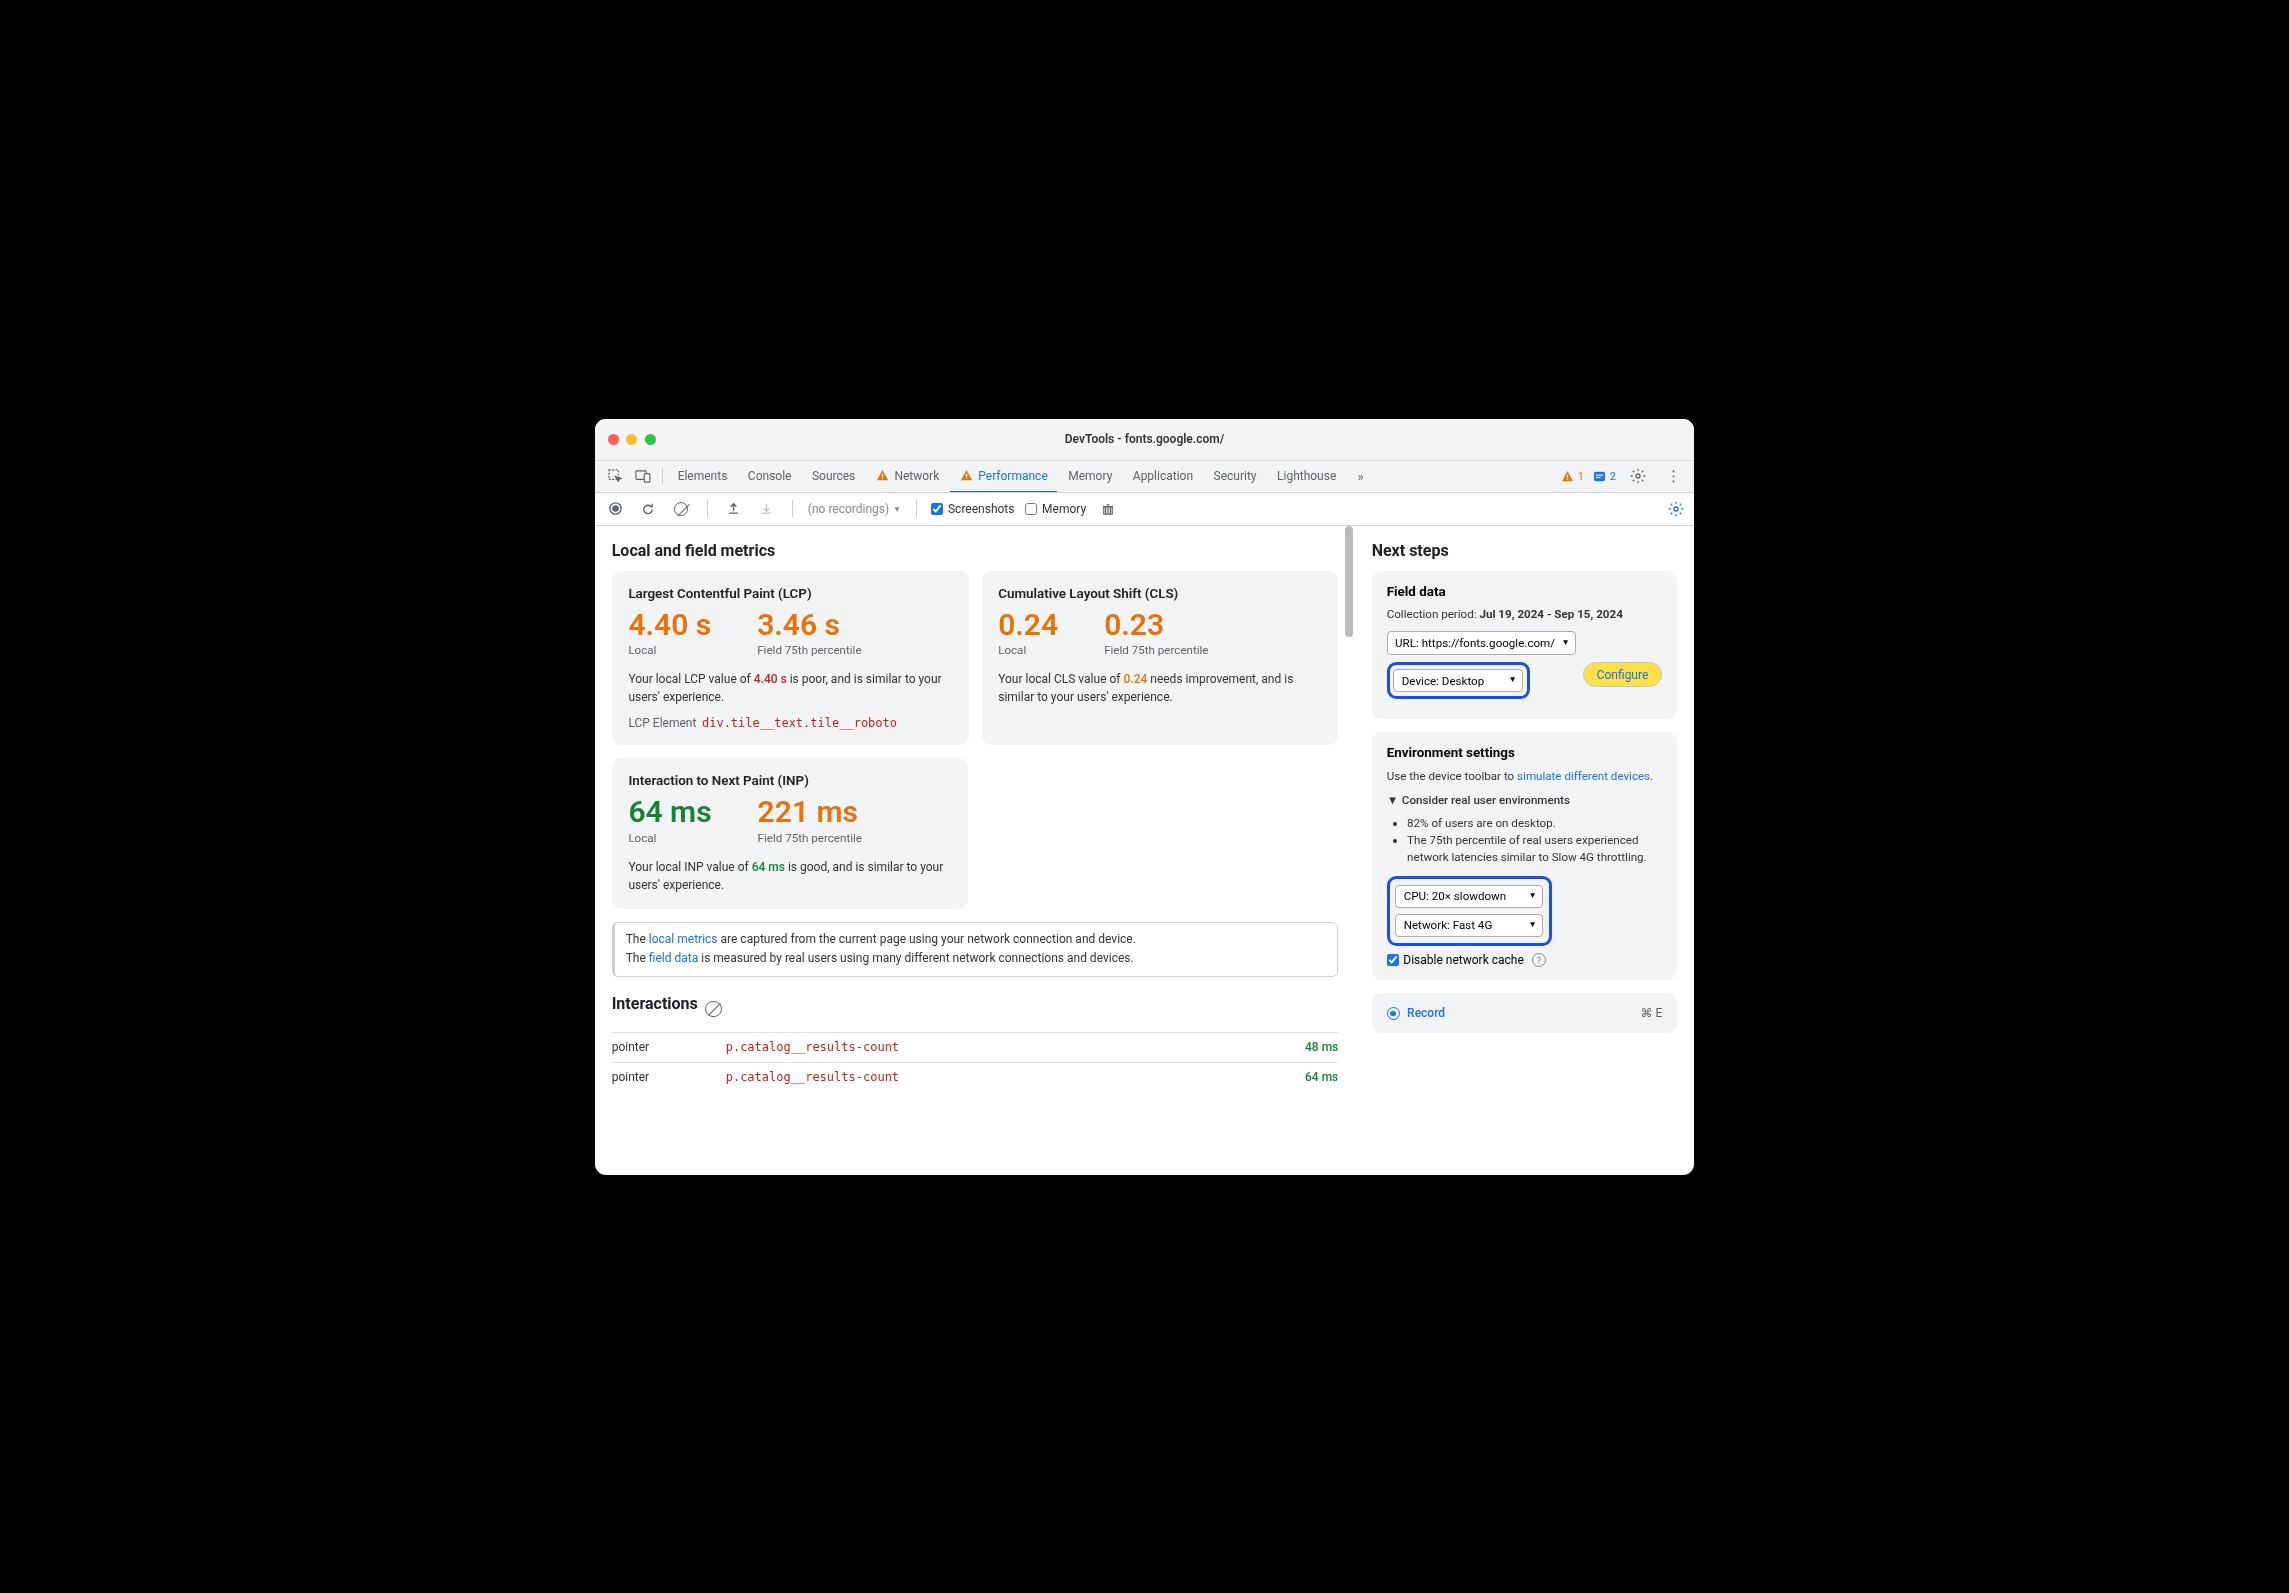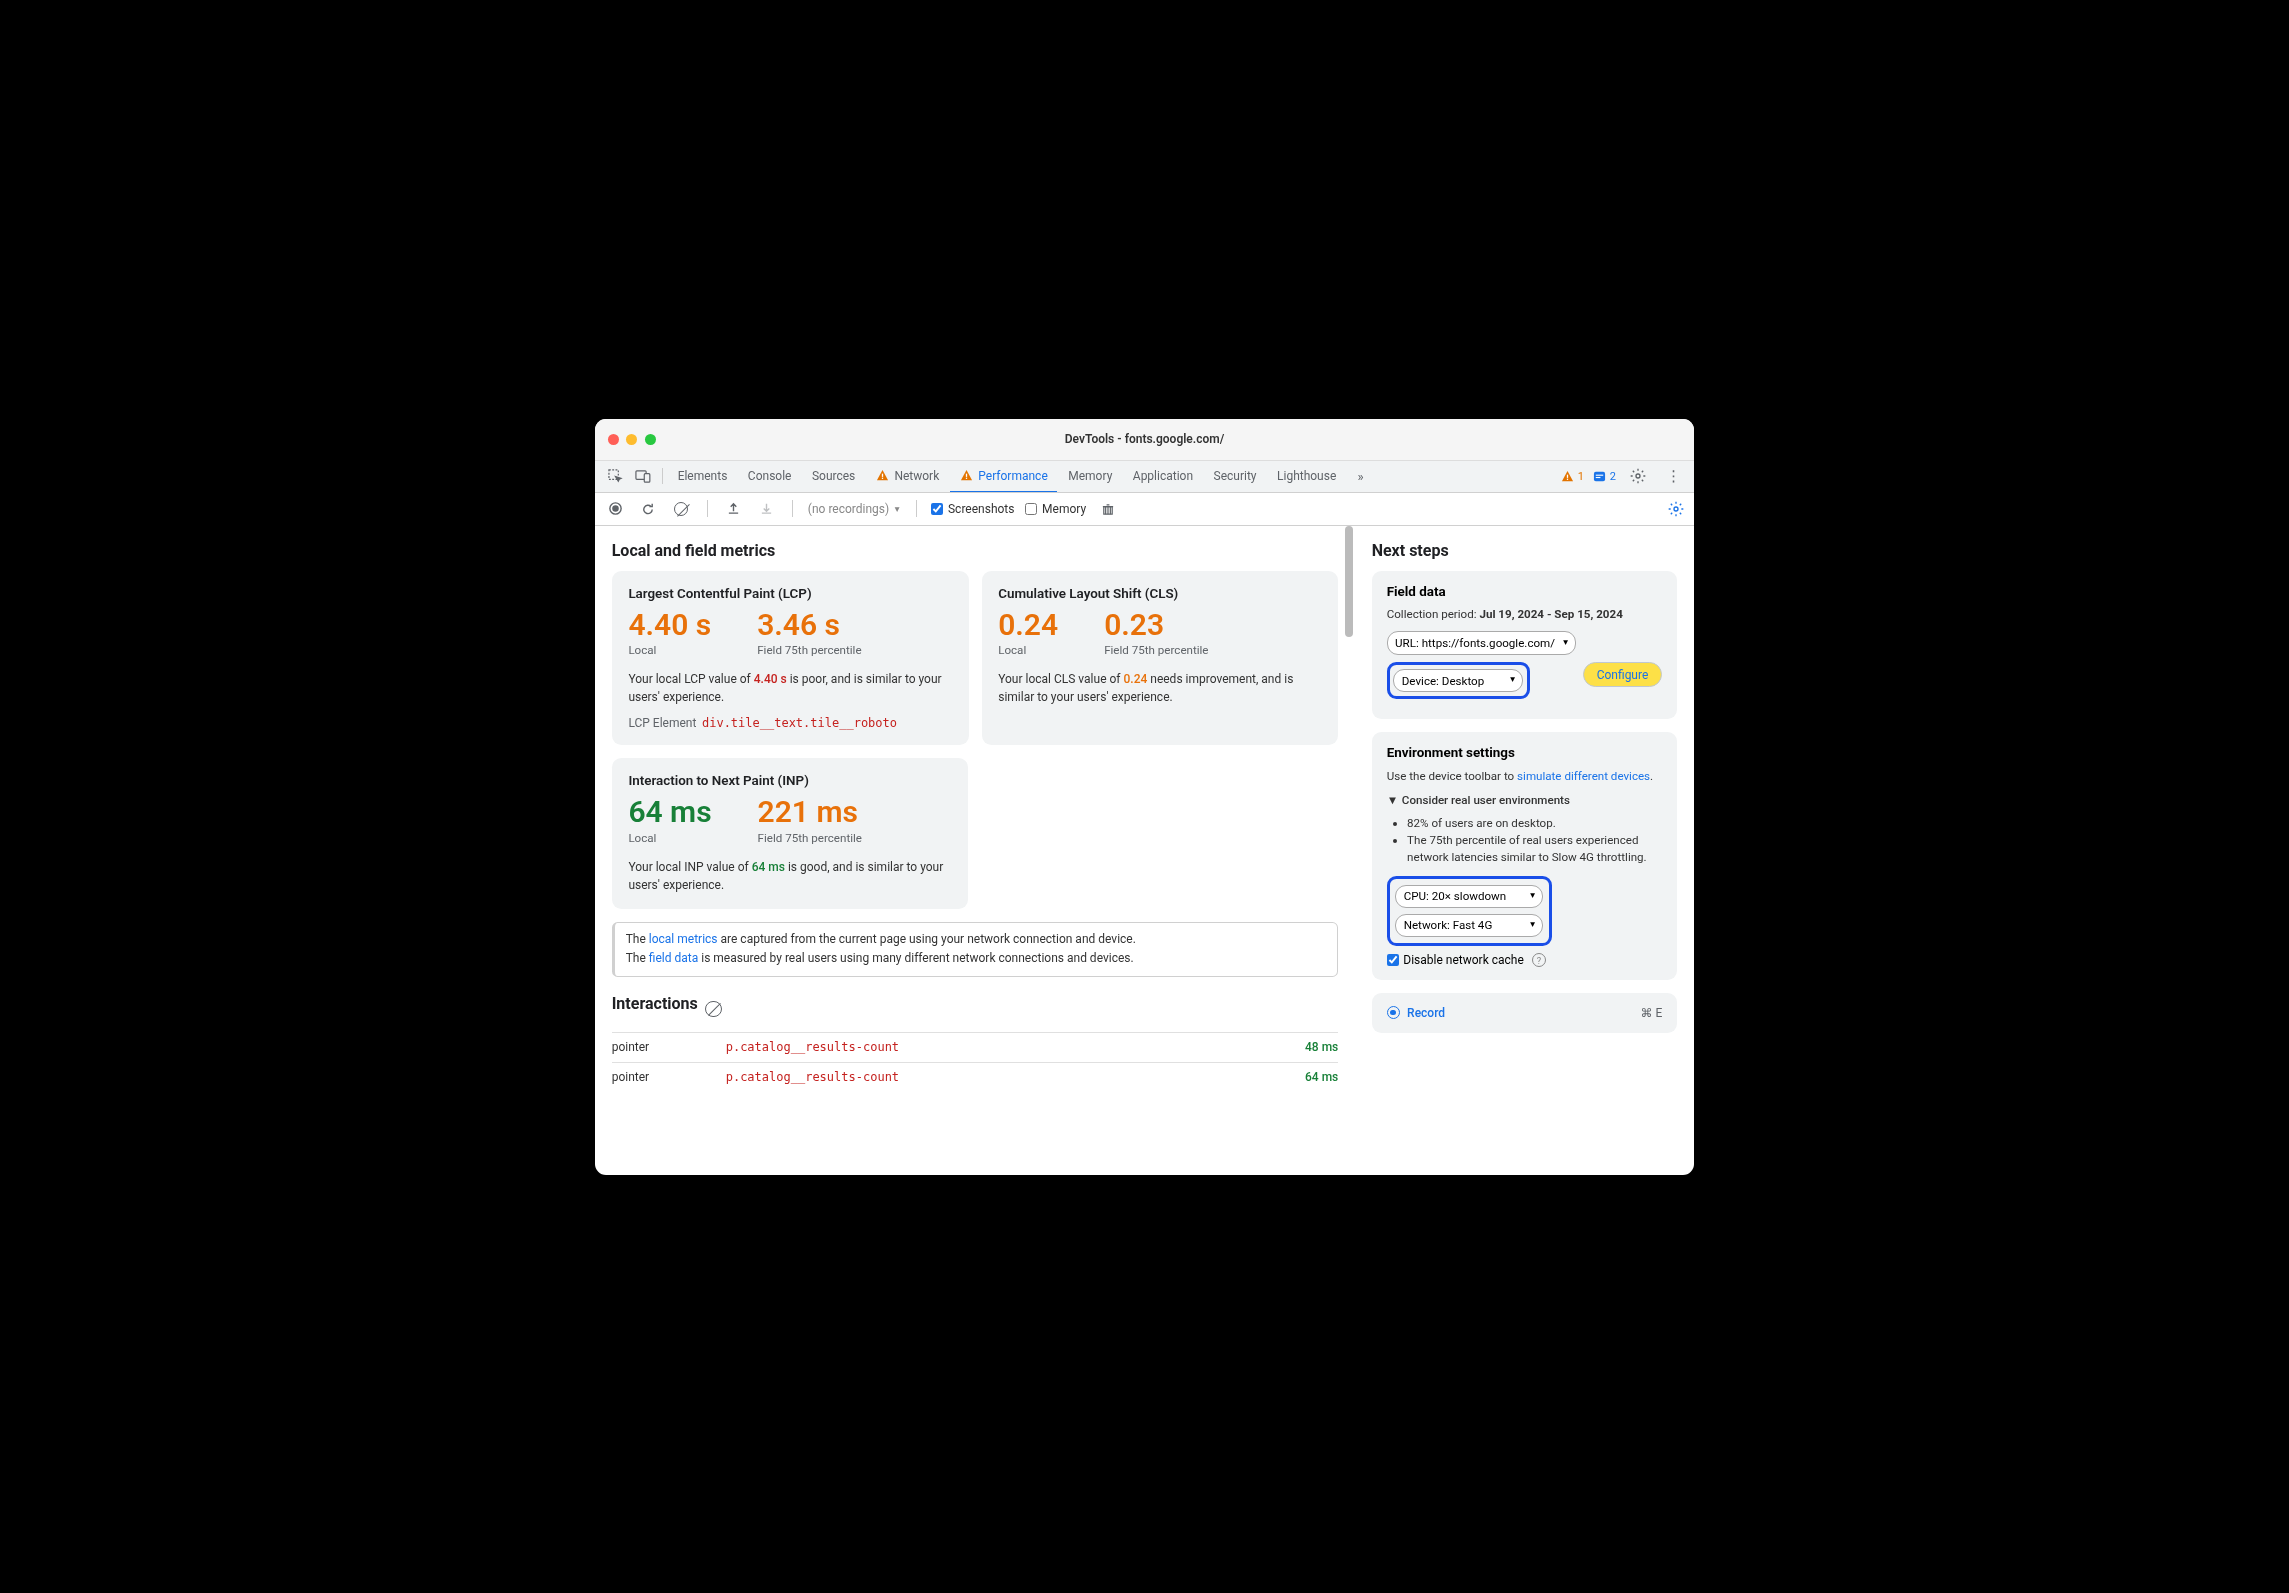--- a/index.html
+++ b/index.html
@@ -46,32 +46,32 @@
 .sec-head{display:flex;align-items:center;gap:7.4px;margin-bottom:7.4px}
 .slash-icon{width:16.7px;height:16.7px;border:1.4px solid #5f6368;border-radius:50%;position:relative;display:inline-block}
 .slash-icon::after{content:"";position:absolute;width:1.4px;height:16.7px;background:#5f6368;left:7.4px;top:-0.9px;transform:rotate(45deg)}
 .int-row{display:flex;align-items:center;padding:7.4px 0;border-top:0.9px solid #e0e0e0;font-size:12px}
 .int-type{width:114px;color:#333}
 .int-el{flex:1;color:#c5221f;font-family:monospace}
 .int-time{color:#188038;font-weight:500}
 .panel{background:#f1f3f4;border-radius:9.3px;padding:13px 15px;margin-bottom:13px}
 .panel h3{font-size:13.4px;font-weight:700;margin-bottom:7.4px}
 .panel .sub{font-size:11.6px;color:#333;margin-bottom:9.3px;line-height:1.4}
-.select{background:#fff;border:0.9px solid #aaa;border-radius:11px;padding:3.7px 20.4px 3.7px 7.4px;font-size:11.6px;margin-bottom:7.4px;position:relative;display:inline-block;min-width:186px}
+.select{background:#fff;border:0.9px solid #aaa;border-radius:4px;padding:3.7px 20.4px 3.7px 7.4px;font-size:11.6px;margin-bottom:7.4px;position:relative;display:inline-block;min-width:186px}
 .select::after{content:"▼";position:absolute;right:5.6px;top:4.6px;font-size:8.3px}
 .hl{border:3.7px solid #1a4ee8;border-radius:9.3px;padding:3.7px;display:inline-block;margin-bottom:7.4px}
 .hl .select{margin-bottom:0;min-width:130px}
 .btn{background:#fde047;border:0.9px solid #c0c8d0;border-radius:15px;padding:4.6px 13px;font-size:12px;color:#1a73e8;cursor:pointer;float:right}
 .disclosure{font-size:11.6px;color:#333;margin:7.4px 0;display:flex;align-items:center;gap:3.7px;font-weight:500}
 .bullets{list-style:disc;padding-left:20.4px;font-size:11.6px;color:#333;line-height:1.5;margin-bottom:9.3px}
 .hl2{border:3.7px solid #1a4ee8;border-radius:9.3px;padding:5.6px;display:inline-block;margin-bottom:7.4px}
 .hl2 .select{margin-bottom:5.6px;min-width:148px;display:block}
 .hl2 .select:last-child{margin-bottom:0}
 .rec-row{display:flex;align-items:center;justify-content:space-between;font-size:12px}
-.rec-left{display:flex;align-items:flex-start;gap:7.4px;color:#1a73e8;font-weight:500}
+.rec-left{display:flex;align-items:flex-end;gap:7.4px;color:#1a73e8;font-weight:500}
 .rec-dot{width:13px;height:13px;border:1.9px solid #1a73e8;border-radius:50%;display:flex;align-items:center;justify-content:center}
 .rec-dot::after{content:"";width:5.6px;height:5.6px;background:#1a73e8;border-radius:50%}
 .kbd{color:#5f6368;font-size:12px}
 .warn-tri{display:inline-flex;width:13px;height:13px;align-items:center;justify-content:center}
 .help-circ{width:14px;height:14px;border:0.9px solid #888;border-radius:50%;display:inline-flex;align-items:center;justify-content:center;font-size:9.3px;color:#888;margin-left:3.7px}
 .clearfix::after{content:"";display:table;clear:both}
 svg{display:block}
 </style>
 </head>
 <body>

